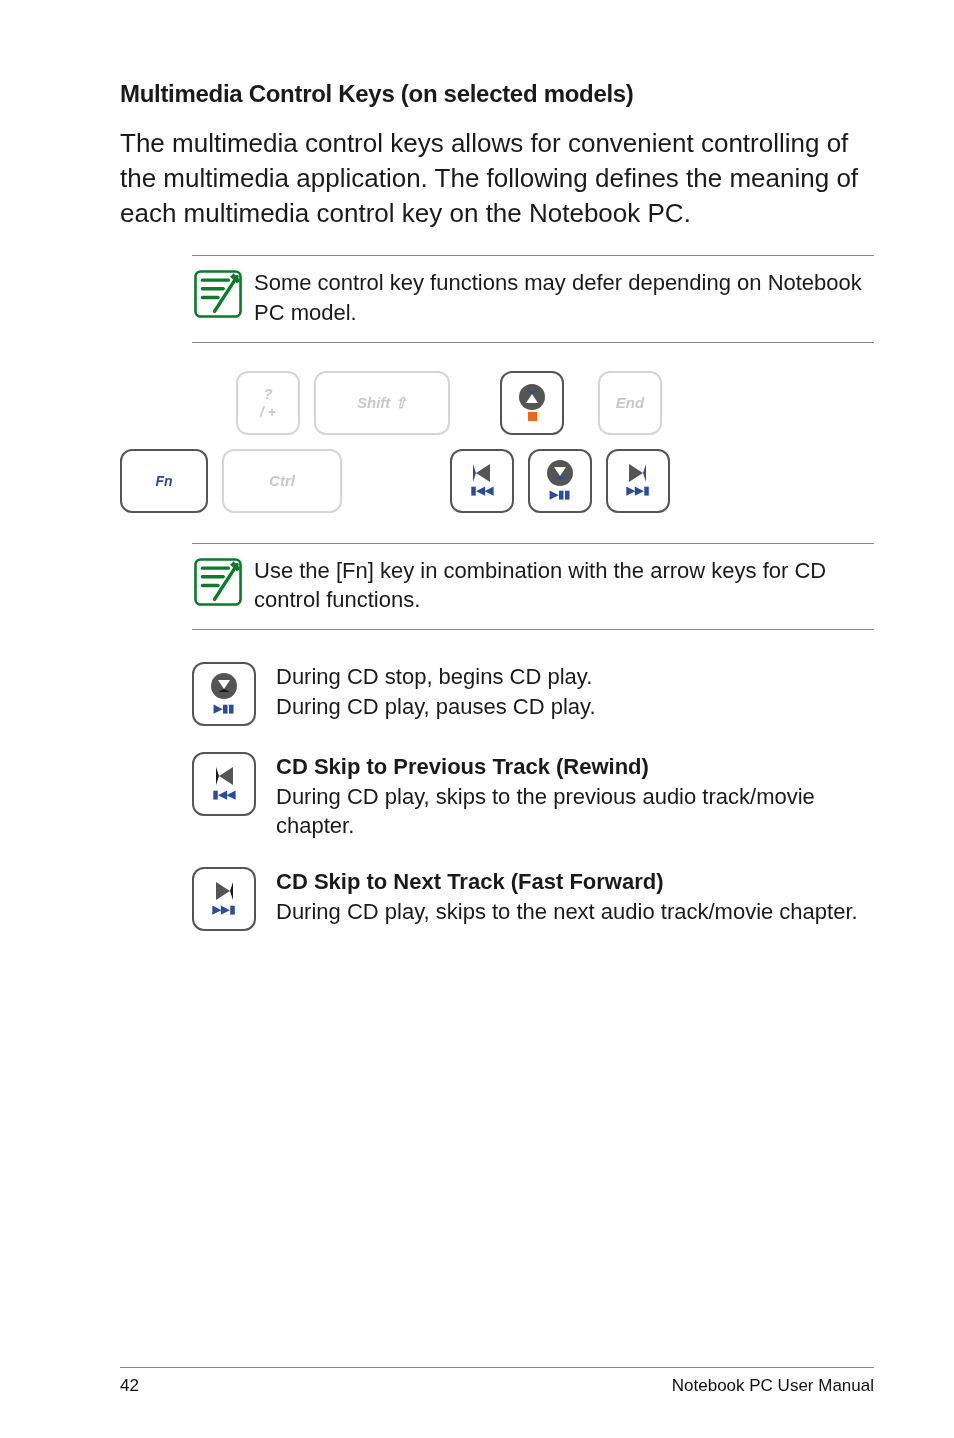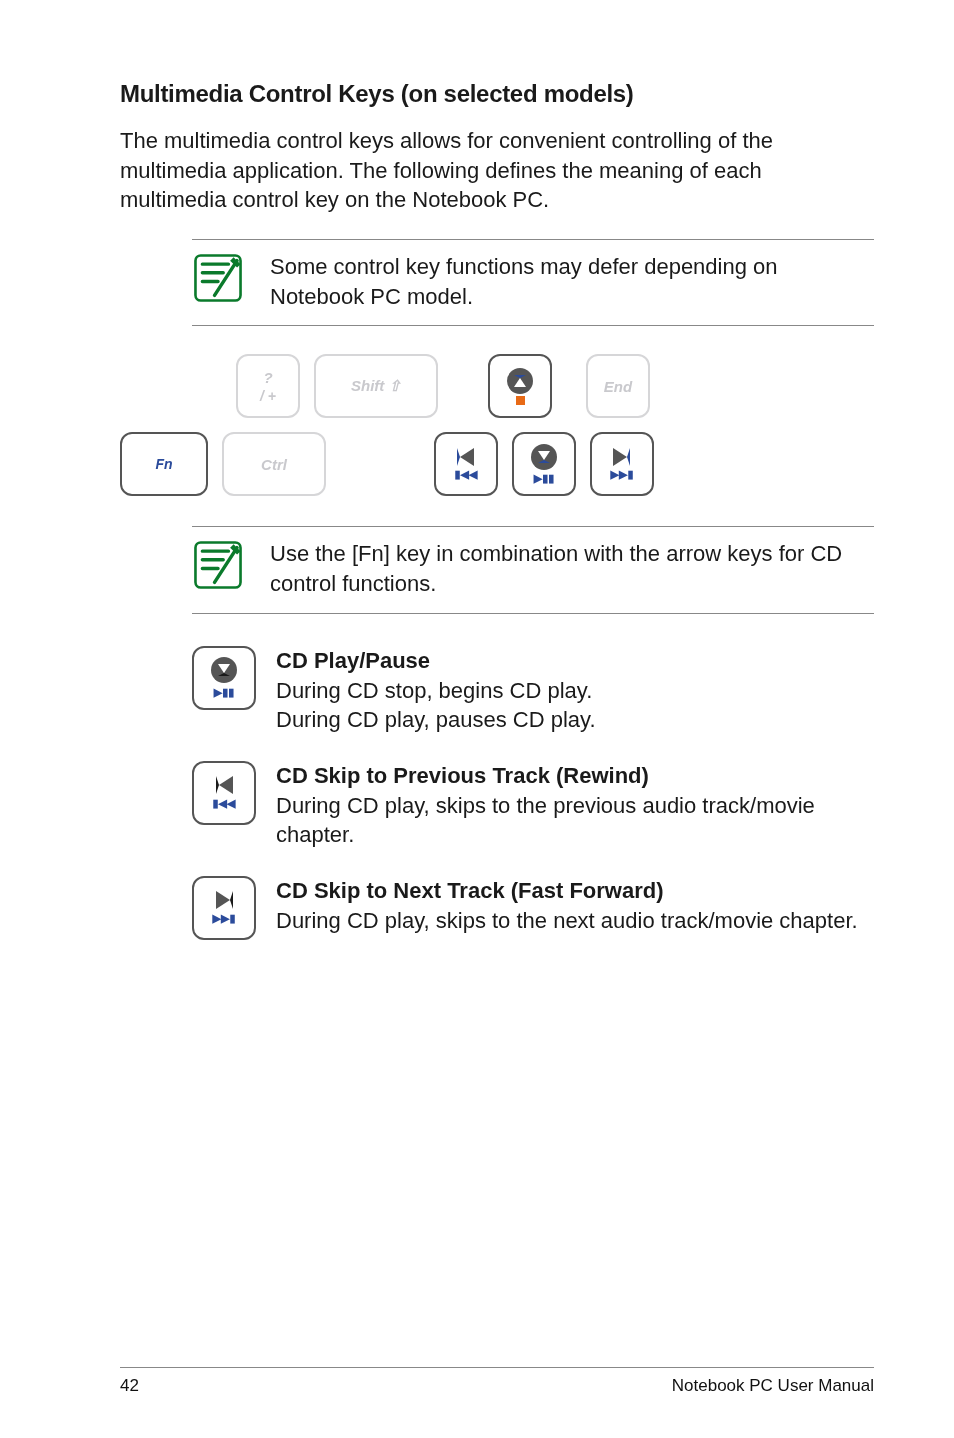--- a/index.html
+++ b/index.html
@@ -12,27 +12,27 @@
     padding: 80px 80px 0 120px;
     position: relative;
   }
   h1 {
     font-size: 24px;
     font-weight: 700;
     margin-bottom: 18px;
     letter-spacing: -0.3px;
   }
   .intro {
-    font-size: 22px;
+    font-size: 26px;
     line-height: 1.35;
     margin-bottom: 24px;
   }
   .note-block {
     display: flex;
-    gap: 26px;
+    gap: 10px;
     border-top: 1px solid #888;
     border-bottom: 1px solid #888;
     padding: 12px 0 14px 0;
     margin: 6px 0 28px 72px;
   }
   .note-block.lower { margin-top: 30px; margin-bottom: 32px; }
   .note-icon {
     flex: 0 0 52px;
     height: 52px;
   }
@@ -56,22 +56,22 @@
     flex-direction: column;
     align-items: center;
     justify-content: center;
     font-size: 12px;
     color: #2B4B9B;
     font-style: italic;
     font-weight: 600;
     position: relative;
   }
   .key.fn { width: 88px; }
-  .key.shift { width: 124px; }
-  .key.ctrl { width: 104px; }
+  .key.shift { width: 136px; }
+  .key.ctrl { width: 120px; }
   .key.faded { border-color: #d6d6d8; color: #c9c9cd; }
   .key.faded .k-label, .key.faded .k-sub { color: #c9c9cd; }
   .k-label { font-size: 15px; }
   .k-sub { font-size: 14px; margin-top: 2px; }
   .key .arrow-stack {
     display: flex; flex-direction: column; align-items: center; gap: 2px;
   }
   .arrow-tri {
     width: 0; height: 0; border-style: solid;
   }
@@ -207,21 +207,20 @@
 <div class="def-list">
 
   <div class="def-item">
     <div class="def-key">
       <div class="circle-bg">
           <div class="arrow-tri tri-down wh"></div>
         </div>
       <div class="blue-glyph">▶▮▮</div>
     </div>
     <div class="def-body">
-      <div class="title">CD Play/Pause</div>
       <div>During CD stop, begins CD play.</div>
       <div>During CD play, pauses CD play.</div>
     </div>
   </div>
 
 
   <div class="def-item">
     <div class="def-key">
       <div class="arrow-tri tri-left"></div>
       <div class="blue-glyph">▮◀◀</div>

